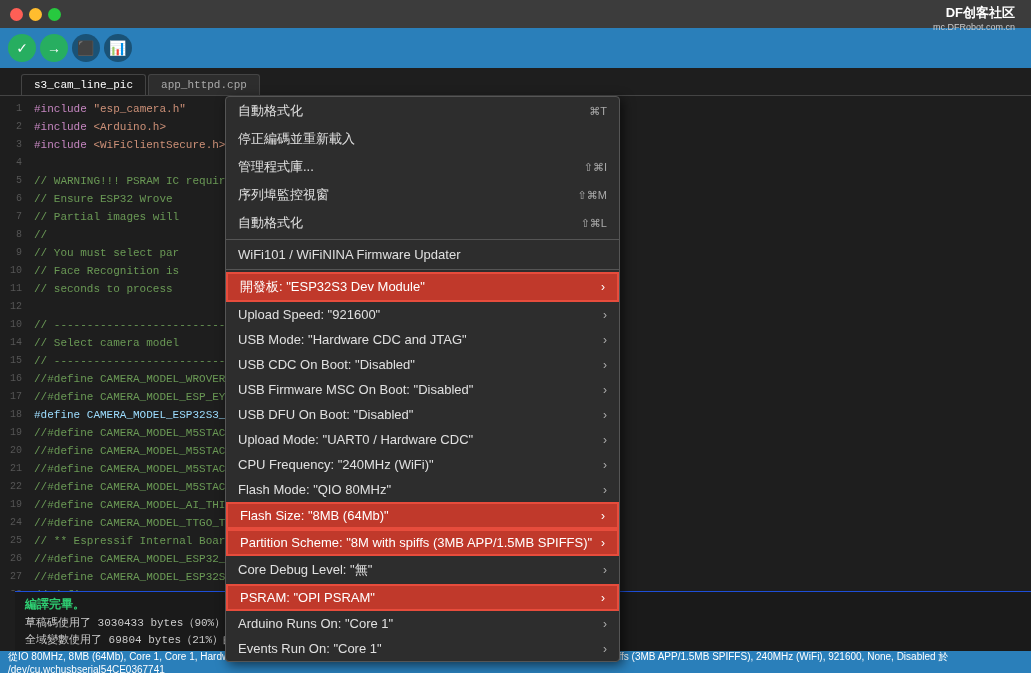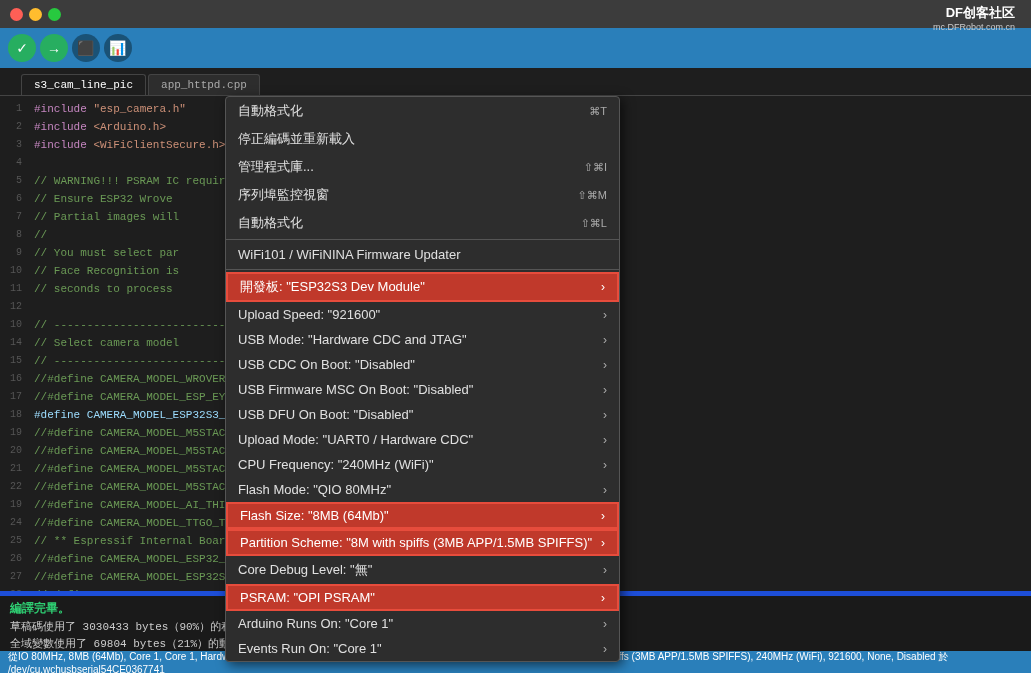--- a/index.html
+++ b/index.html
@@ -184,27 +184,28 @@
     }
     .menu-arrow {
       color: #aaa;
       font-size: 12px;
     }
 
     
     .status-bar {
       height: 60px;
       background: #1a1a1a;
-      border-top: 5px solid #1d4ed8;
+      border-top: 1px solid #1d4ed8;
       padding: 4px 10px;
       font-size: 11px;
       color: #ccc;
       display: flex;
       flex-direction: column;
       gap: 2px;
+      margin-left: 15px;
     }
 
     
     .bottom-status {
       height: 22px;
       background: #2a7fba;
       display: flex;
       align-items: center;
       padding: 0 8px;
       font-size: 10px;

